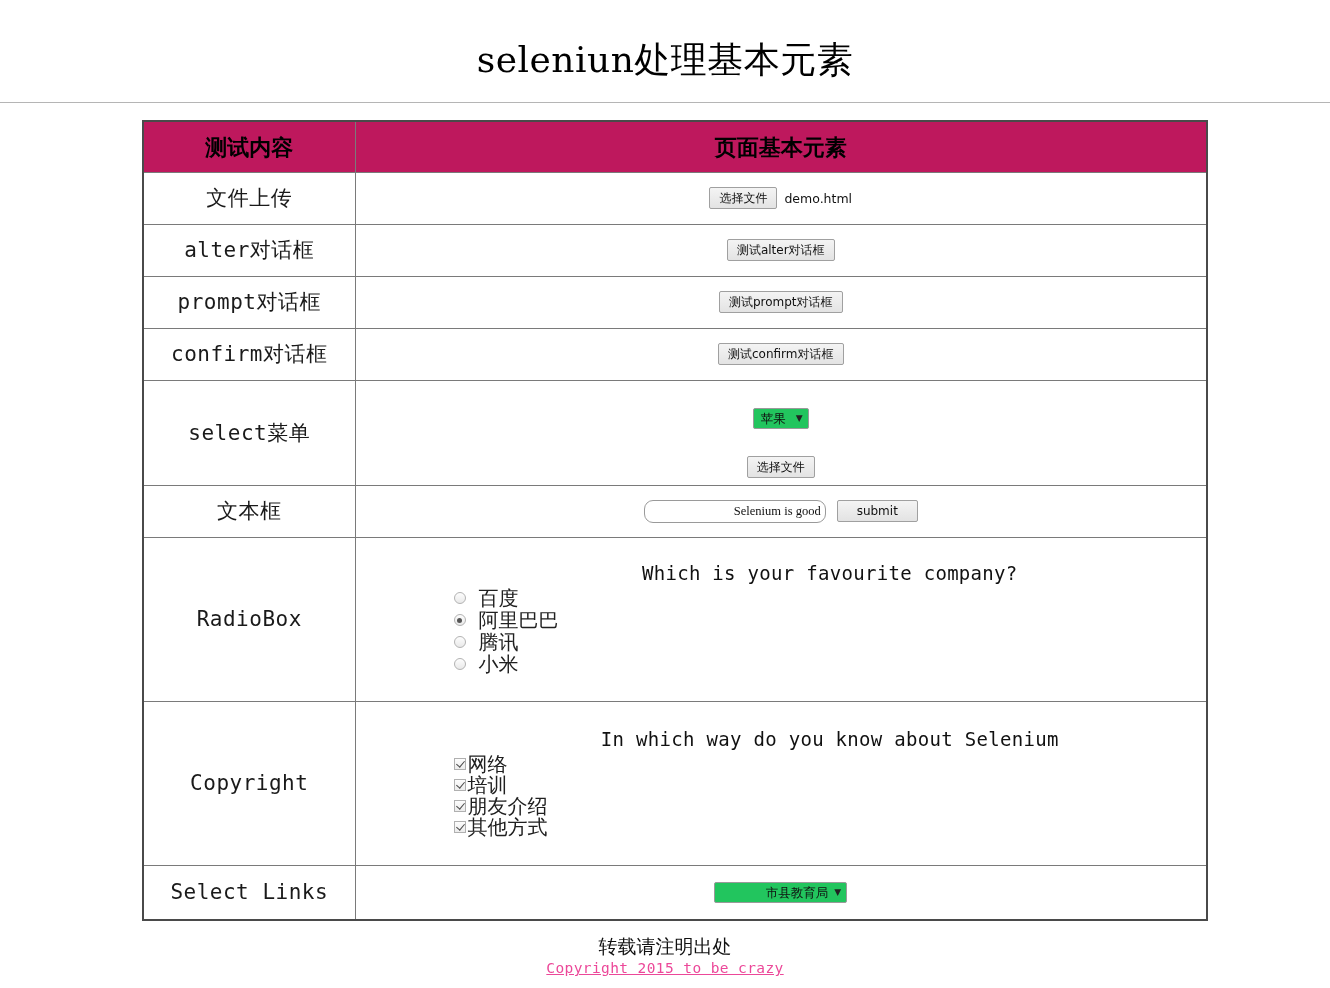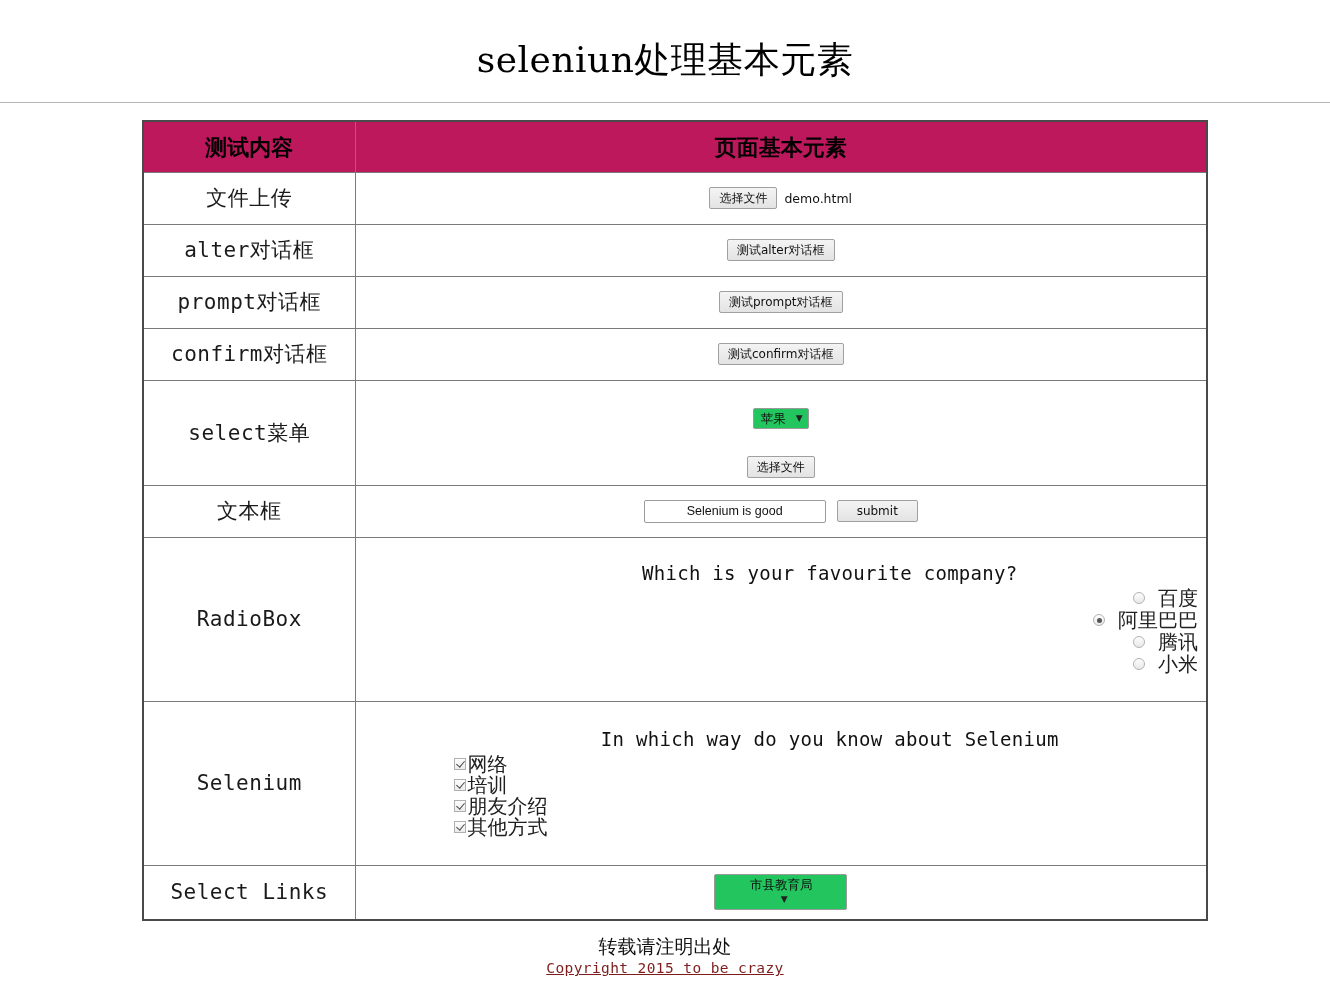--- a/index.html
+++ b/index.html
@@ -122,44 +122,43 @@
   }
   .select-box .caret {
     font-size: 9px;
     margin-left: 10px;
     color: #222;
   }
   .select-wide {
     width: 120px;
     justify-content: flex-end;
     padding: 2px 5px 2px 6px;
-    flex-direction: column;
   }
   .select-wide .caret { margin-left: 6px; }
 
   .select-stack .sel-line { padding-top: 20px; }
   .select-stack .btn-line { padding-top: 27px; }
 
   .text-row {
     display: flex;
     align-items: center;
     justify-content: center;
     gap: 11px;
   }
   .text-input {
     width: 172px;
     background: #ffffff;
     border: 1px solid #9a9a9a;
-    font-family: Liberation Sans, sans-serif;
+    font-family: Liberation Serif, serif;
     font-size: 12.5px;
     color: #101010;
     padding: 3px 4px;
     line-height: 15px;
-    text-align: center;
-    border-radius: 2px;
+    text-align: right;
+    border-radius: 9px;
   }
   .submit-btn { padding: 3px 19px; }
 
   
   .choice-block {
     text-align: left;
     padding-left: 98px;
   }
   .choice-q {
     font-family: "DejaVu Sans Mono", "Liberation Mono", monospace;
@@ -171,21 +170,21 @@
   }
   .choice-list { line-height: 1.0; }
 
   .choice-item {
     display: flex;
     align-items: center;
     font-family: "DejaVu Serif", "Liberation Serif", serif;
     font-size: 20px;
     color: #202020;
   }
-  .radio-item { margin: 2px 8px; justify-content: flex-end; }
+  .radio-item { margin: 2px 0; }
   .radio-item .c-label { margin-left: 13px; }
   .check-item { margin: 1px 0; }
   .check-item .c-label { margin-left: 2px; }
 
   .radio-dot {
     width: 12px;
     height: 12px;
     border-radius: 50%;
     border: 1px solid #b3b3b3;
     background: linear-gradient(#fdfdfd, #e9e9e9);
@@ -229,21 +228,21 @@
     line-height: 1.28;
   }
   .footer-note {
     font-family: "DejaVu Sans", "Liberation Sans", sans-serif;
     font-size: 19px;
     color: #111;
   }
   .footer-link {
     font-family: "DejaVu Sans Mono", "Liberation Mono", monospace;
     font-size: 14.5px;
-    color: #7f1d1d;
+    color: #ec4899;
     text-decoration: underline;
     letter-spacing: 0.4px;
     cursor: pointer;
   }
 </style>
 </head>
 <body>
 
 <h1 class="page-title">seleniun处理基本元素</h1>
 <hr class="title-rule">
@@ -338,21 +337,21 @@
               <label class="choice-item radio-item">
                 <span class="radio-dot"></span>
                 <span class="c-label">小米</span>
               </label>
             </div>
           </div>
         </td>
       </tr>
 
       <tr class="row-h-check">
-        <td class="label">Selenium</td>
+        <td class="label">Copyright</td>
         <td class="content">
           <div class="choice-block">
             <div class="choice-q">In which way do you know about Selenium</div>
             <div class="choice-list">
               <label class="choice-item check-item">
                 <span class="check-box on"></span>
                 <span class="c-label">网络</span>
               </label>
               <label class="choice-item check-item">
                 <span class="check-box on"></span>

